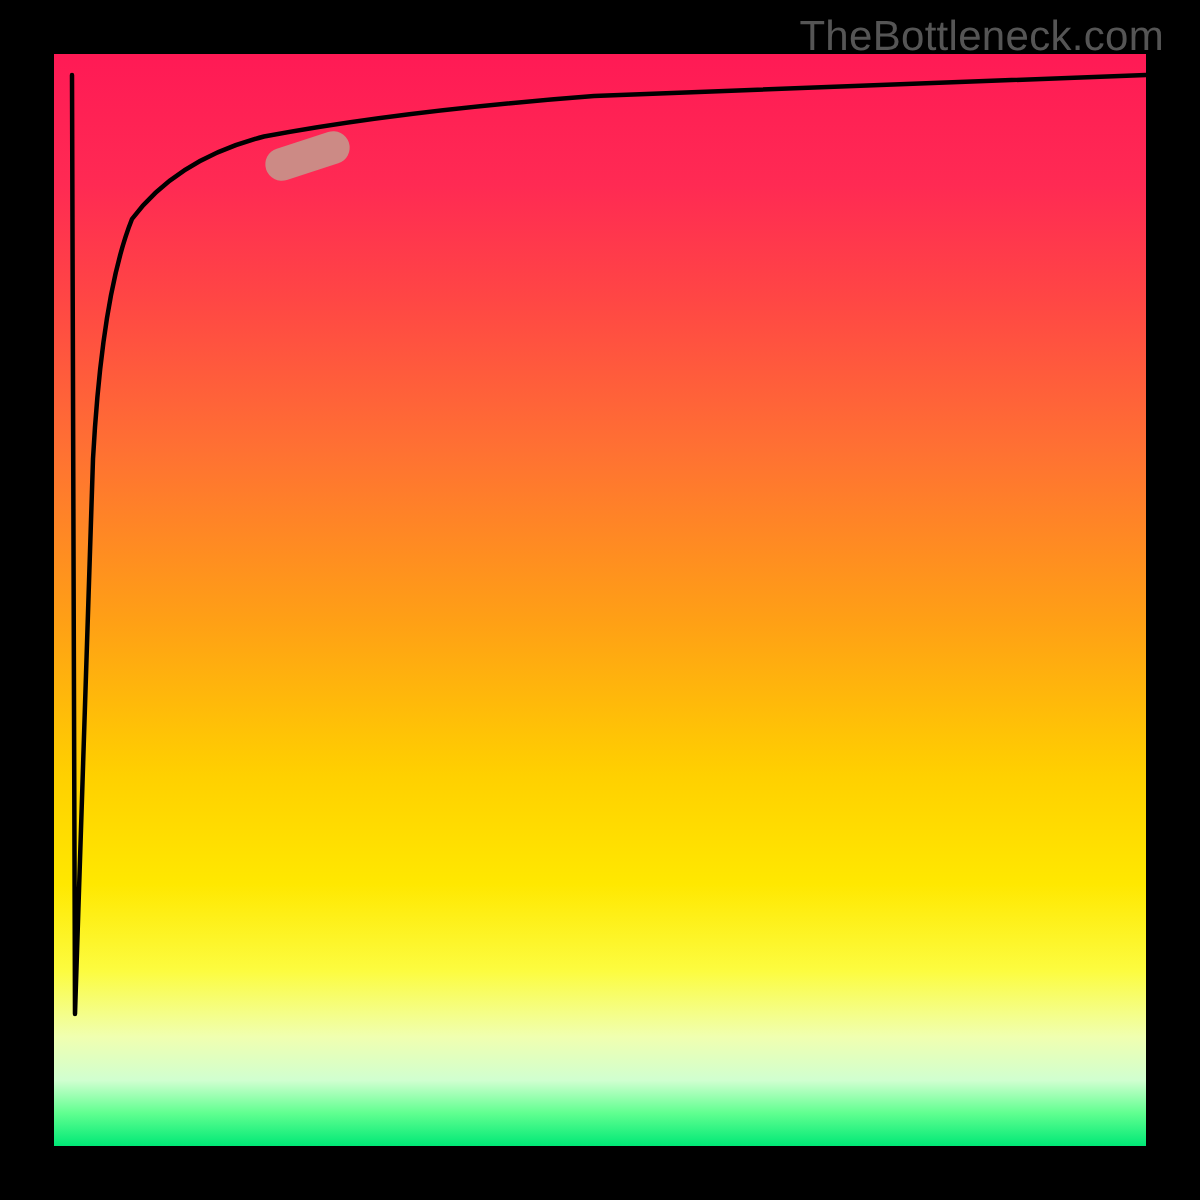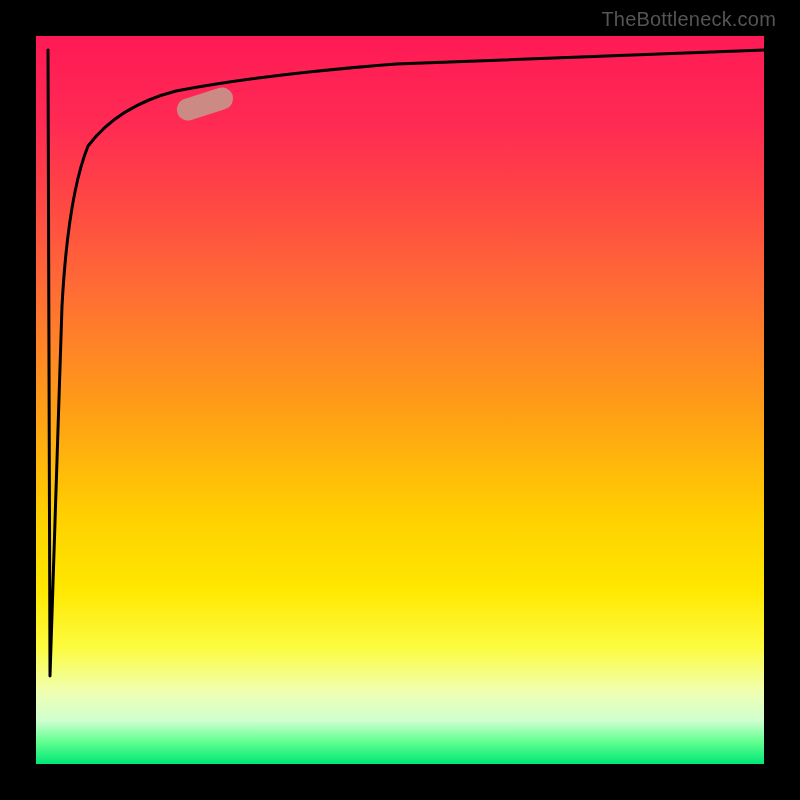--- a/index.html
+++ b/index.html
@@ -59,21 +59,21 @@
   .highlight-pill {
     position: absolute;
     background: #cc8a85;
     border-radius: 14px;
     transform-origin: center center;
   }
   .watermark {
     position: absolute;
     top: 8px;
     right: 24px;
-    font-size: 20px;
+    font-size: 28px;
     font-weight: 400;
     color: #555;
     letter-spacing: 0.2px;
   }
 </style>
 </head>
 <body>
 
 <div class="chart-container">
 

